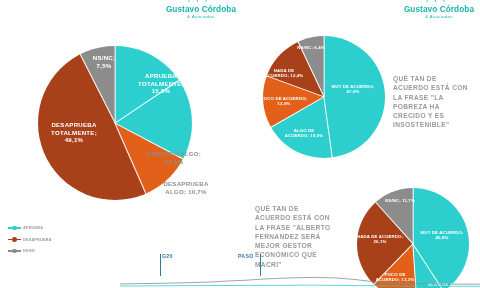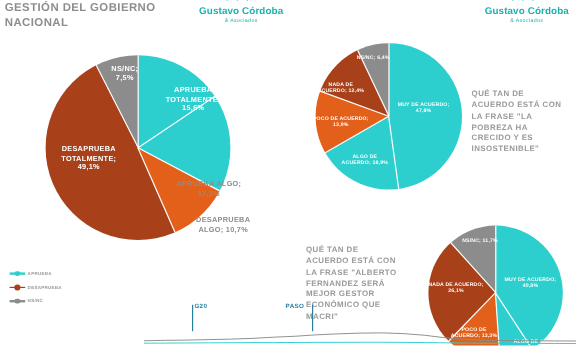--- a/index.html
+++ b/index.html
@@ -76,21 +76,20 @@
     position: absolute; left: 2px; top: -1px; font-size: 5.2px; font-weight: bold;
     letter-spacing: .3px; color: #2a7f9e;
   }
   .spark { position: absolute; left: 0; top: 20px; width: 360px; height: 16px; }
 </style>
 </head>
 <body>
 
 <div class="page">
 
-  <div class="page-title">GESTIÓN DEL GOBIERNO NACIONAL</div>
 
   <div class="logo left">
     <div class="mark">⌐⌐⌐</div>
     <div class="brand">Gustavo Córdoba</div>
     <div class="sub">&amp; Asociados</div>
   </div>
 
   <div class="logo right">
     <div class="mark">⌐⌐⌐</div>
     <div class="brand">Gustavo Córdoba</div>

